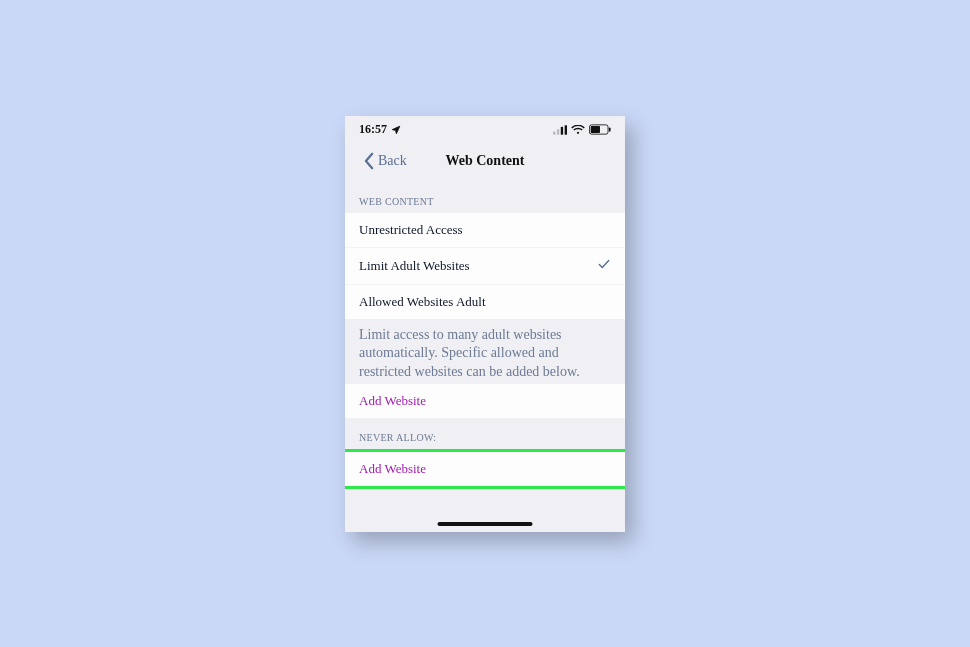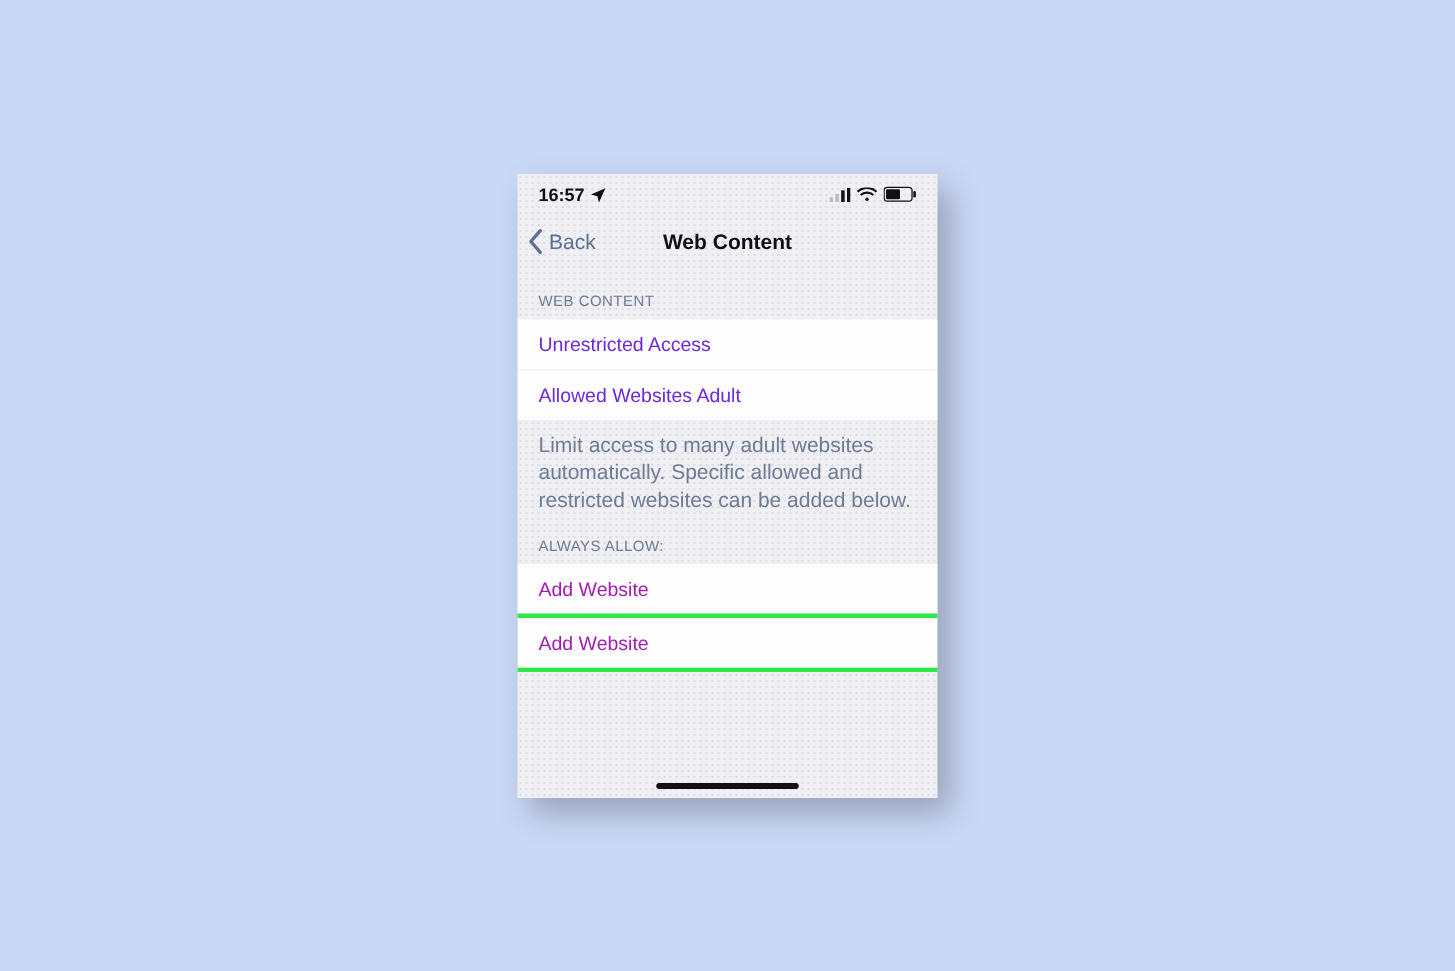--- a/index.html
+++ b/index.html
@@ -16,20 +16,21 @@
   }
   .phone {
     width: 280px;
     height: 416px;
     background: #efeff4;
     position: relative;
     box-shadow: 8px 10px 20px rgba(0,0,0,0.25);
     background-image: radial-gradient(rgba(0,0,0,0.08) 0.5px, transparent 0.5px);
     background-size: 4px 4px;
     overflow: hidden;
+    font-family: Liberation Serif, serif;
   }
   .status-bar {
     height: 28px;
     display: flex;
     align-items: center;
     padding: 0 14px;
     font-size: 12px;
     font-weight: 600;
     color: #111;
     justify-content: space-between;
@@ -44,21 +45,21 @@
     position: relative;
     padding: 0 8px;
   }
   .back-btn {
     display: flex;
     align-items: center;
     color: #5b7092;
     font-size: 14px;
     cursor: pointer;
     position: absolute;
-    left: 6px;
+    left: 18px;
   }
   .back-btn svg { margin-right: 2px; }
   .nav-title {
     font-size: 14px;
     font-weight: 600;
     color: #111;
     width: 100%;
     text-align: center;
   }
 
@@ -73,21 +74,21 @@
 
   .cell-group {
     background: #fdfdfe;
   }
   .cell {
     display: flex;
     align-items: center;
     justify-content: space-between;
     padding: 9px 14px;
     font-size: 13px;
-    color: #6d28d9;
+    color: #0f172a;
     border-bottom: 1px solid rgba(0,0,0,0.04);
     cursor: pointer;
   }
   .cell:last-child { border-bottom: none; }
   .cell .check { color: #5b7092; }
   .cell.link { color: #a21caf; }
 
   .footer-note {
     font-size: 14px;
     line-height: 1.35;
@@ -153,32 +154,40 @@
     </div>
     <div class="nav-title">Web Content</div>
   </div>
 
   <div class="section-header">WEB CONTENT</div>
   <div class="cell-group">
     <div class="cell">
       <span>Unrestricted Access</span>
     </div>
     <div class="cell">
+      <span>Limit Adult Websites</span>
+      <span class="check">
+        <svg width="14" height="14" viewBox="0 0 24 24">
+            <polyline points="4,13 9,18 20,6" fill="none" stroke="#5b7092" stroke-width="2.5" stroke-linecap="round" stroke-linejoin="round"></polyline>
+          </svg>
+      </span>
+    </div>
+    <div class="cell">
       <span>Allowed Websites Adult</span>
     </div>
   </div>
   <div class="footer-note">Limit access to many adult websites automatically. Specific allowed and restricted websites can be added below.</div>
 
-  <div class="section-header tight">ALWAYS ALLOW:</div>
   <div class="cell-group">
     <div class="cell link">
       <span>Add Website</span>
     </div>
   </div>
 
+  <div class="section-header tight">NEVER ALLOW:</div>
   <div class="highlight-box">
     <div class="cell-group">
       <div class="cell link">
         <span>Add Website</span>
       </div>
     </div>
   </div>
 
   <div class="home-indicator"></div>
 </div>

